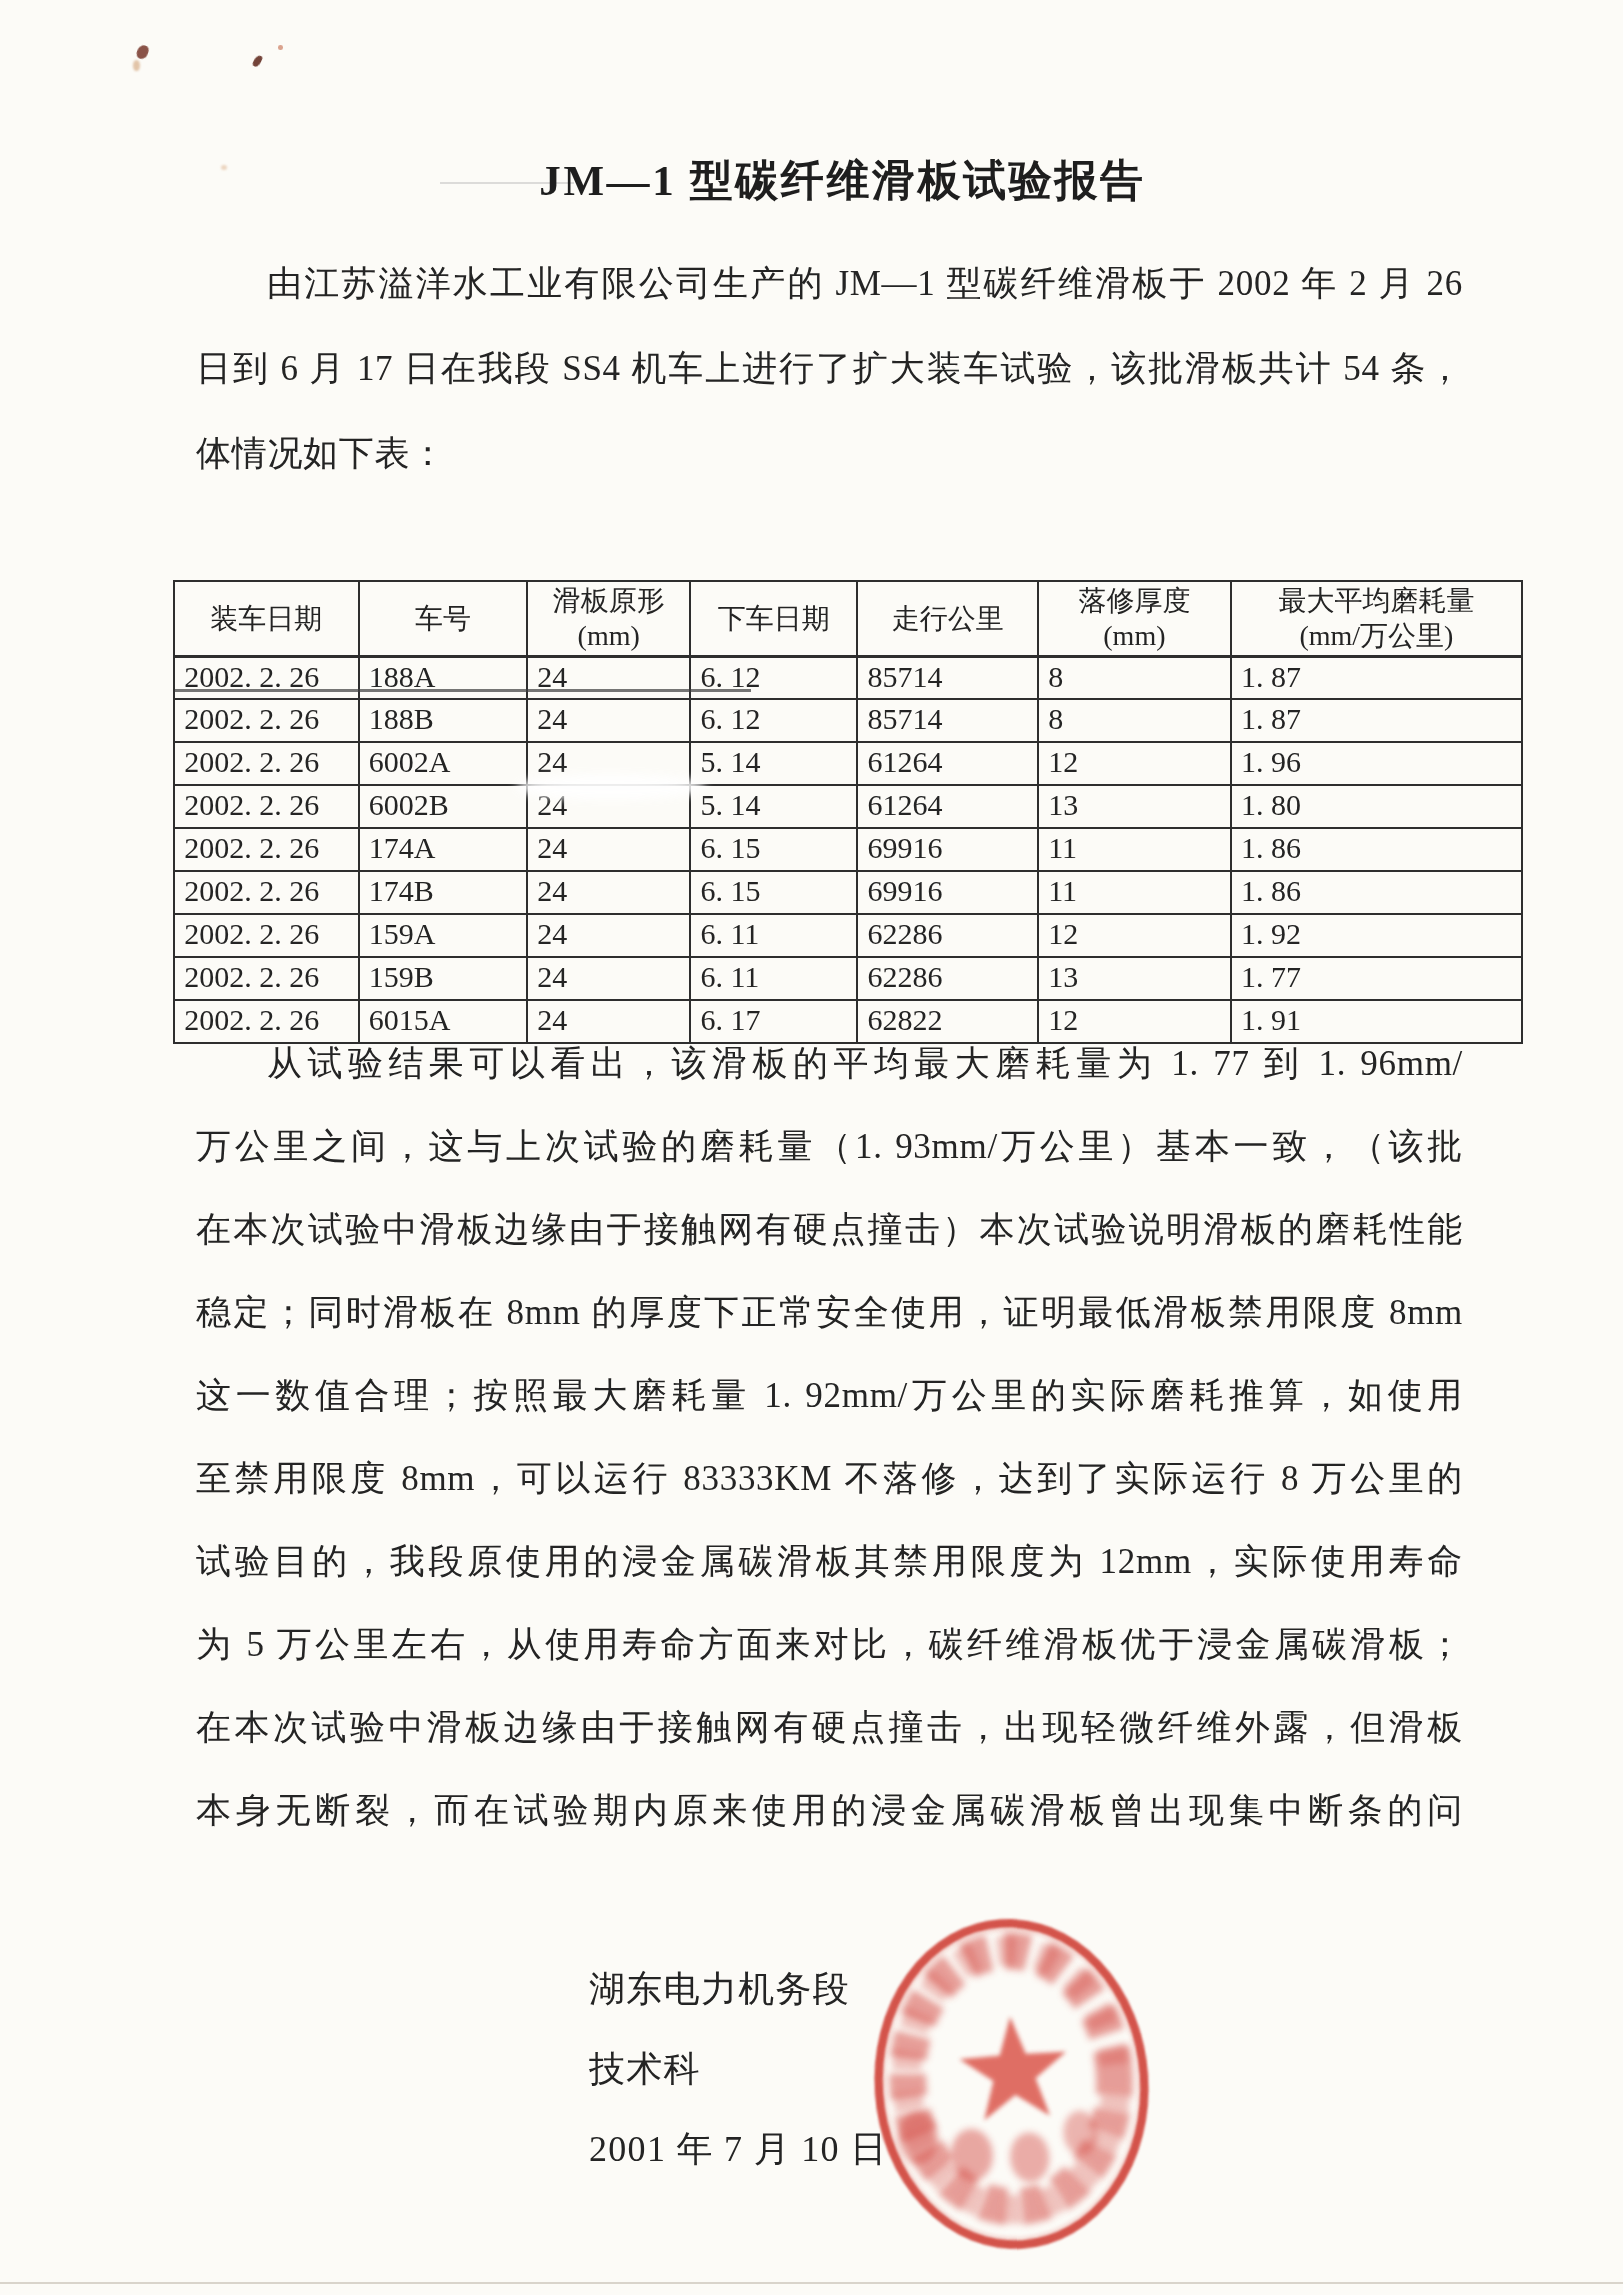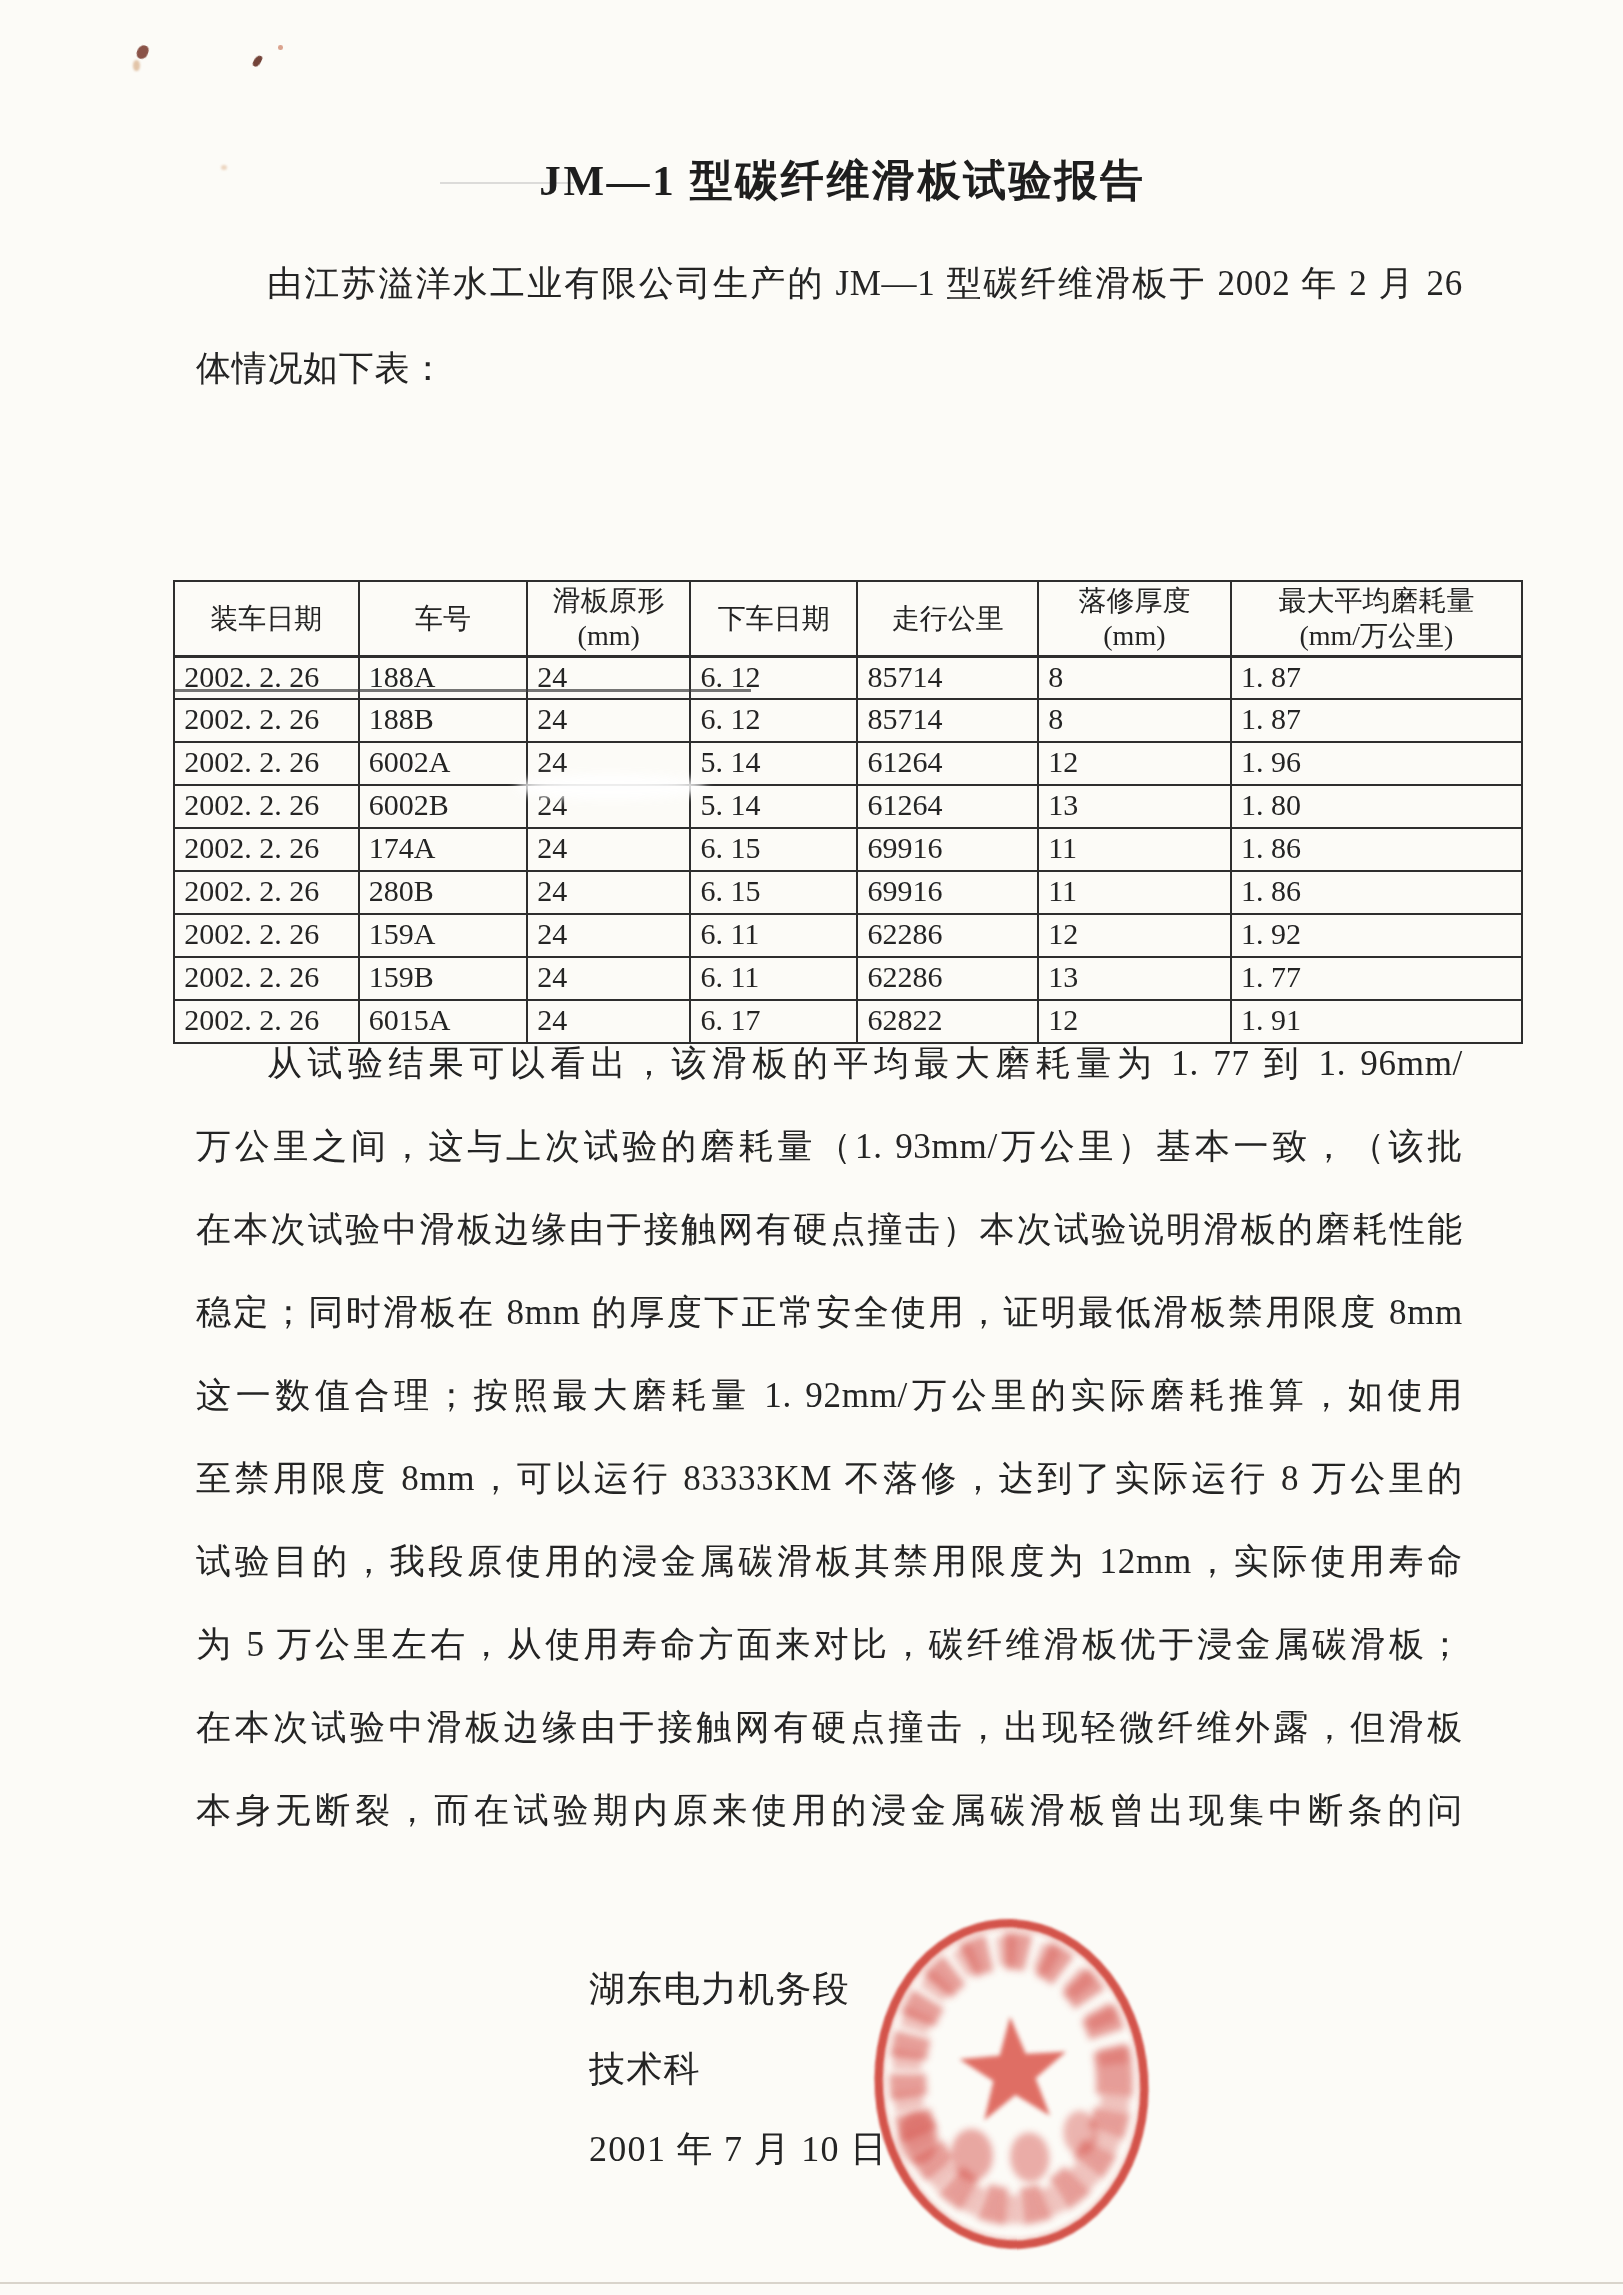--- a/index.html
+++ b/index.html
@@ -139,20 +139,21 @@
       <ellipse cx="318" cy="340" rx="26" ry="34" fill="#d2423a" opacity="0.38" filter="url(#b3)"></ellipse>
     </g>
   </svg>
 
   <div class="txt-layer">
 
     <h1 class="title">JM—1 型碳纤维滑板试验报告</h1>
 
     <div class="para p1">
       <div class="bl jl ind">由江苏溢洋水工业有限公司生产的 JM—1 型碳纤维滑板于 2002 年 2 月 26</div>
+      <div class="bl jl">日到 6 月 17 日在我段 SS4 机车上进行了扩大装车试验，该批滑板共计 54 条，</div>
       <div class="bl">体情况如下表：</div>
     </div>
 
     <table class="rtable">
       <colgroup>
         <col style="width:13.7%">
           <col style="width:12.5%">
           <col style="width:12.1%">
         <col style="width:12.4%">
           <col style="width:13.4%">
@@ -214,21 +215,21 @@
           <td>2002. 2. 26</td>
           <td>174A</td>
           <td>24</td>
           <td>6. 15</td>
           <td>69916</td>
           <td>11</td>
           <td>1. 86</td>
         </tr>
         <tr>
           <td>2002. 2. 26</td>
-          <td>280B</td>
+          <td>174B</td>
           <td>24</td>
           <td>6. 15</td>
           <td>69916</td>
           <td>11</td>
           <td>1. 86</td>
         </tr>
         <tr>
           <td>2002. 2. 26</td>
           <td>159A</td>
           <td>24</td>

